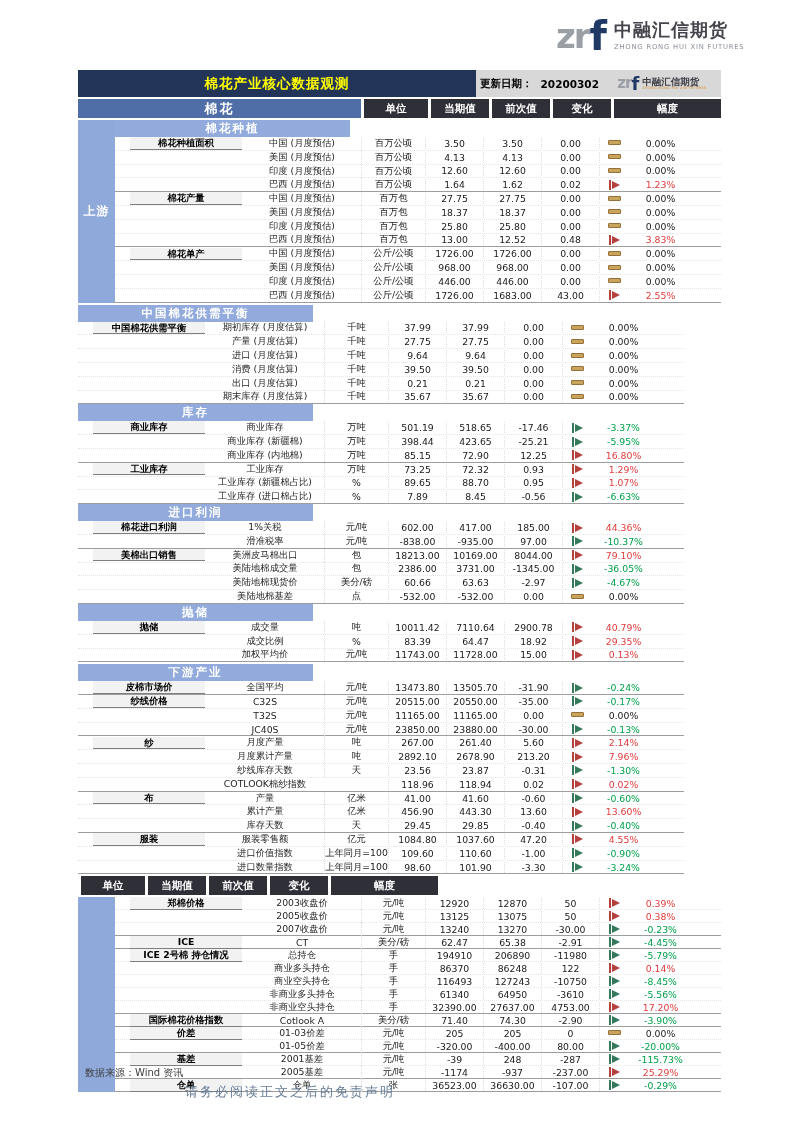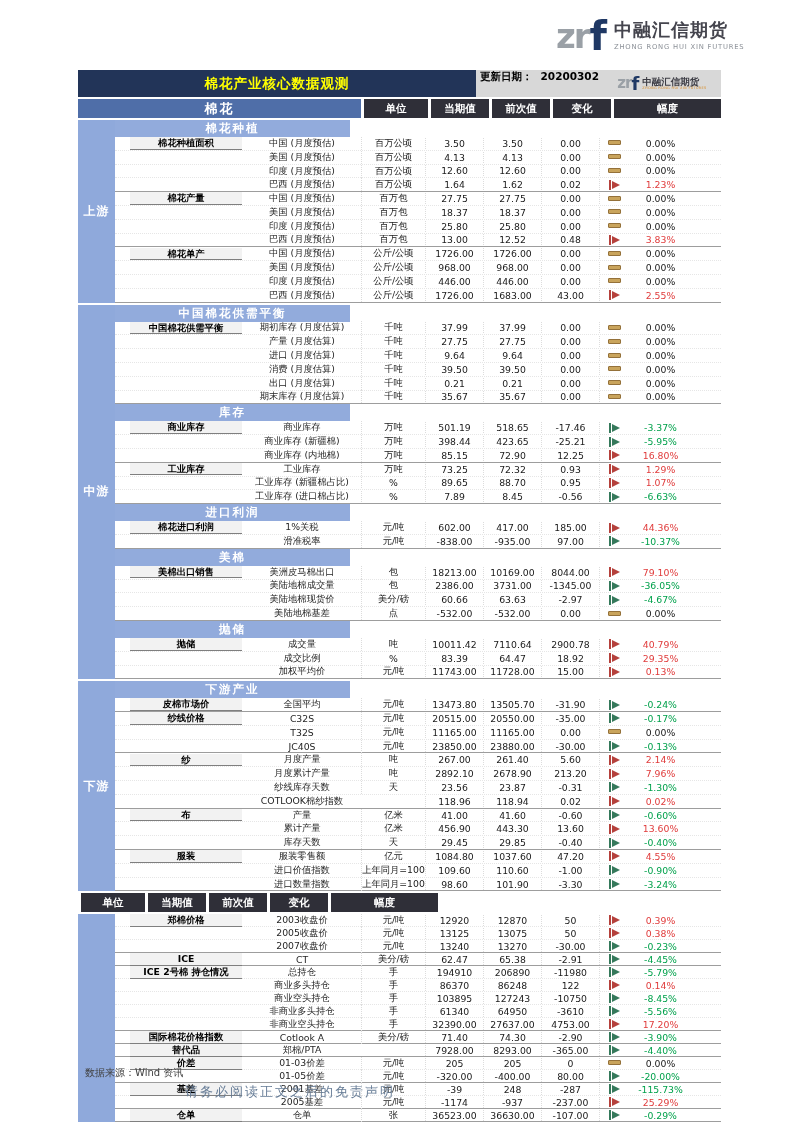--- a/index.html
+++ b/index.html
@@ -16,21 +16,21 @@
   .logo-names{display:flex;flex-direction:column;margin-top:4px;}
   .logo-cn{font-size:18px;font-weight:bold;color:#45454e;letter-spacing:1px;line-height:1.15;}
   .logo-en{font-size:6.8px;color:#8a8f96;letter-spacing:0.8px;margin-top:2px;}
   
   .report{position:absolute;left:78px;top:70px;width:643px;}
   
   .title-row{display:flex;height:27px;}
   .t-title{width:398px;background:#223458;color:#ffff00;font-weight:bold;font-size:13.5px;
     display:flex;align-items:center;justify-content:center;letter-spacing:1px;}
   .t-date{width:127px;background:#d8d8d8;color:#000;font-weight:bold;font-size:10.5px;
-    display:flex;align-items:flex-start;justify-content:center;gap:8px;white-space:nowrap;}
+    display:flex;align-items:center;justify-content:center;gap:8px;white-space:nowrap;}
   .t-logo{width:118px;background:#d8d8d8;display:flex;align-items:center;justify-content:center;gap:3px;}
   .mini-zr{font-size:15px;font-weight:bold;color:#9aa0a6;letter-spacing:-1px;line-height:1;}
   .mini-f{font-size:18px;font-weight:bold;color:#1f3864;line-height:1;}
   .mini-names{display:flex;flex-direction:column;line-height:1;}
   .mini-cn{font-size:9.5px;font-weight:bold;color:#3c3c44;}
   .mini-en{font-size:3.5px;color:#d98e2b;letter-spacing:0.3px;margin-top:1px;}
   
   .header-row{display:flex;height:19px;margin-top:2px;}
   .h-group{width:283px;background:#4f6ea8;color:#fff;font-weight:bold;font-size:13px;
     display:flex;align-items:center;justify-content:center;letter-spacing:2px;}
@@ -257,21 +257,20 @@
               <div class="c-prev">1683.00</div>
               <div class="c-chg">43.00</div>
               <div class="c-rate"><div class="icon-slot">
                   <div class="flag up"></div>
                 </div><span class="rate-text up">2.55%</span></div>
             </div>
           </div>
         </div>
       </div>
       <div class="band">
-        <div class="stage-strip">中游</div>
         <div class="band-content">
           <div class="sec-bar">中国棉花供需平衡</div>
           <div class="group">
             <div class="row">
               <div class="c-cat">
                 <div class="cat-box">中国棉花供需平衡</div>
               </div>
               <div class="c-ind">期初库存 (月度估算)</div>
               <div class="c-unit">千吨</div>
               <div class="c-cur">37.99</div>
@@ -432,21 +431,20 @@
               <div class="c-ind">滑准税率</div>
               <div class="c-unit">元/吨</div>
               <div class="c-cur">-838.00</div>
               <div class="c-prev">-935.00</div>
               <div class="c-chg">97.00</div>
               <div class="c-rate"><div class="icon-slot">
                   <div class="flag down"></div>
                 </div><span class="rate-text down">-10.37%</span></div>
             </div>
           </div>
-          <div class="sec-bar">美棉</div>
           <div class="group">
             <div class="row">
               <div class="c-cat">
                 <div class="cat-box">美棉出口销售</div>
               </div>
               <div class="c-ind">美洲皮马棉出口</div>
               <div class="c-unit">包</div>
               <div class="c-cur">18213.00</div>
               <div class="c-prev">10169.00</div>
               <div class="c-chg">8044.00</div>
@@ -522,21 +520,20 @@
               <div class="c-prev">11728.00</div>
               <div class="c-chg">15.00</div>
               <div class="c-rate"><div class="icon-slot">
                   <div class="flag up"></div>
                 </div><span class="rate-text up">0.13%</span></div>
             </div>
           </div>
         </div>
       </div>
       <div class="band">
-        <div class="stage-strip">下游</div>
         <div class="band-content">
           <div class="sec-bar">下游产业</div>
           <div class="group">
             <div class="row">
               <div class="c-cat">
                 <div class="cat-box">皮棉市场价</div>
               </div>
               <div class="c-ind">全国平均</div>
               <div class="c-unit">元/吨</div>
               <div class="c-cur">13473.80</div>
@@ -796,21 +793,21 @@
               <div class="c-prev">86248</div>
               <div class="c-chg">122</div>
               <div class="c-rate"><div class="icon-slot">
                   <div class="flag up"></div>
                 </div><span class="rate-text up">0.14%</span></div>
             </div>
             <div class="row">
               <div class="c-cat"></div>
               <div class="c-ind">商业空头持仓</div>
               <div class="c-unit">手</div>
-              <div class="c-cur">103895</div>
+              <div class="c-cur">116493</div>
               <div class="c-prev">127243</div>
               <div class="c-chg">-10750</div>
               <div class="c-rate"><div class="icon-slot">
                   <div class="flag down"></div>
                 </div><span class="rate-text down">-8.45%</span></div>
             </div>
             <div class="row">
               <div class="c-cat"></div>
               <div class="c-ind">非商业多头持仓</div>
               <div class="c-unit">手</div>
@@ -839,35 +836,20 @@
                 <div class="cat-box">国际棉花价格指数</div>
               </div>
               <div class="c-ind">Cotlook A</div>
               <div class="c-unit">美分/磅</div>
               <div class="c-cur">71.40</div>
               <div class="c-prev">74.30</div>
               <div class="c-chg">-2.90</div>
               <div class="c-rate"><div class="icon-slot">
                   <div class="flag down"></div>
                 </div><span class="rate-text down">-3.90%</span></div>
-            </div>
-          </div>
-          <div class="group">
-            <div class="row">
-              <div class="c-cat">
-                <div class="cat-box">替代品</div>
-              </div>
-              <div class="c-ind">郑棉/PTA</div>
-              <div class="c-unit"></div>
-              <div class="c-cur">7928.00</div>
-              <div class="c-prev">8293.00</div>
-              <div class="c-chg">-365.00</div>
-              <div class="c-rate"><div class="icon-slot">
-                  <div class="flag down"></div>
-                </div><span class="rate-text down">-4.40%</span></div>
             </div>
           </div>
           <div class="group">
             <div class="row">
               <div class="c-cat">
                 <div class="cat-box">价差</div>
               </div>
               <div class="c-ind">01-03价差</div>
               <div class="c-unit">元/吨</div>
               <div class="c-cur">205</div>

